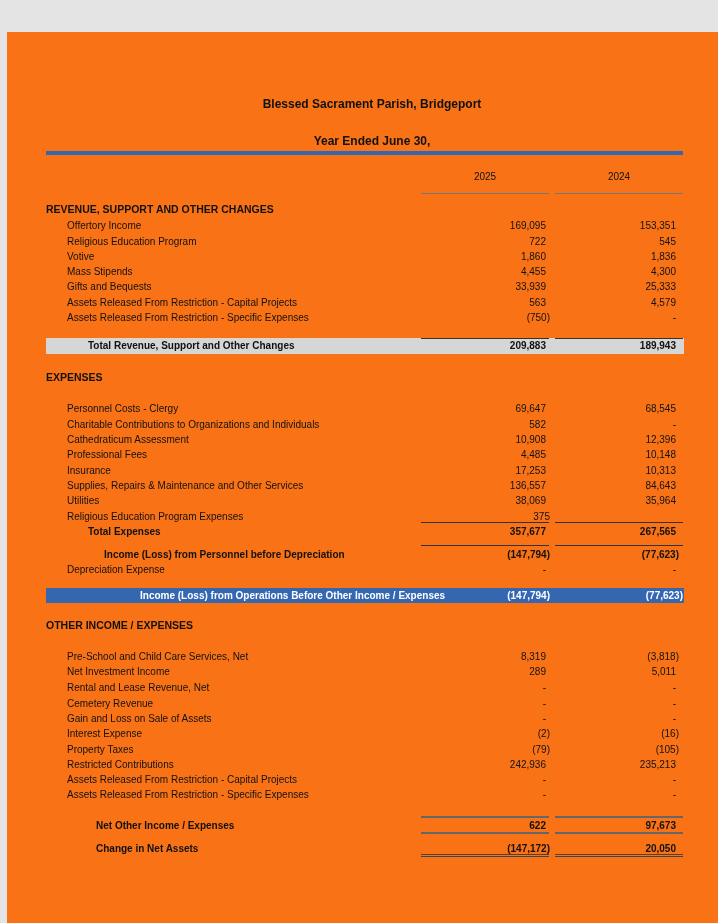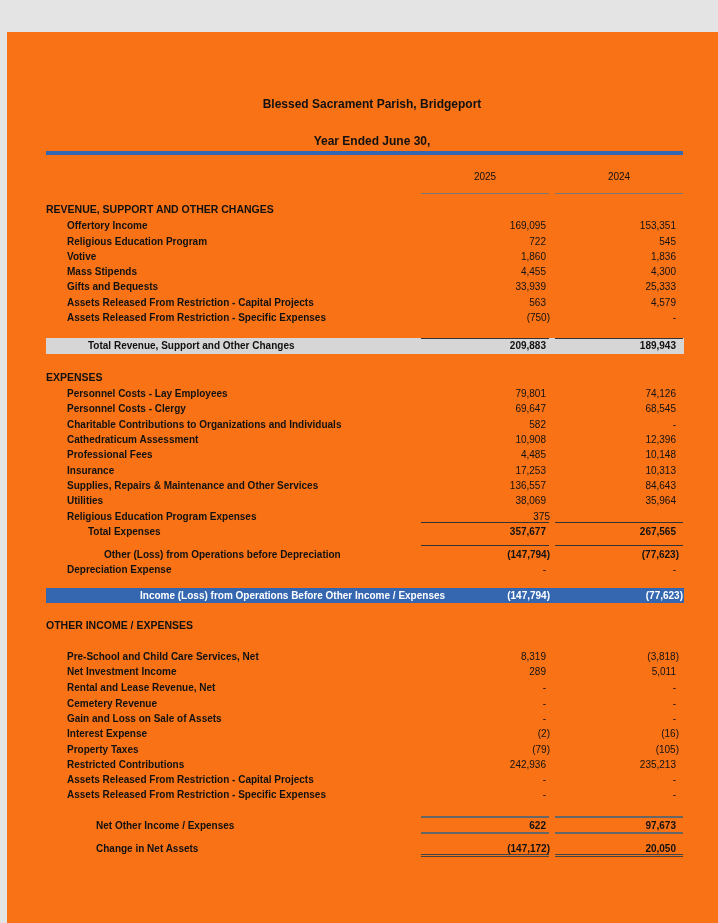--- a/index.html
+++ b/index.html
@@ -19,21 +19,21 @@
     .uline { position: absolute; height: 1px; background: #555; }
     .uline.thick { height: 2px; background: #444; }
     .uline.dbl { height: 3px; border-top: 1px solid #444; border-bottom: 1px solid #444; background: transparent; box-sizing: border-box; }
     .row { position: absolute; left: 39px; width: 638px; height: 15px; font-size: 10px; line-height: 15px; }
     .row .lbl { position: absolute; left: 0; white-space: nowrap; }
     .row .v1 { position: absolute; right: 138px; width: 120px; text-align: right; }
     .row .v2 { position: absolute; right: 8px; width: 120px; text-align: right; }
     .row .v1.paren { right: 134px; }
     .row .v2.paren { right: 5px; }
     .section { font-weight: bold; font-size: 10.5px; }
-    .item .lbl { left: 21px; font-weight: bold; }
+    .item .lbl { left: 21px; }
     .bold { font-weight: bold; }
     .band-gray { background: #d6d6d6; }
     .band-blue { background: #3567b1; color: #ffffff; }
   </style>
 </head>
 <body>
 
 <div id="page">
 
   <div class="title" style="top:65px;">Blessed Sacrament Parish, Bridgeport</div>
@@ -90,25 +90,20 @@
     <span class="v1">209,883</span>
     <span class="v2">189,943</span>
   </div>
   <div class="uline" style="left:414px; top:306px; width:128px; background:#333;"></div>
   <div class="uline" style="left:548px; top:306px; width:128px; background:#333;"></div>
 
   <div class="row section" style="top:338px;padding-left:27px;">
     <span class="lbl">EXPENSES</span>
   </div>
 
-  <div class="row item" style="top:354px;">
-    <span class="lbl">Personnel Costs - Lay Employees</span>
-    <span class="v1">79,801</span>
-    <span class="v2">74,126</span>
-  </div>
   <div class="row item" style="top:369px;">
     <span class="lbl">Personnel Costs - Clergy</span>
     <span class="v1">69,647</span>
     <span class="v2">68,545</span>
   </div>
   <div class="row item" style="top:385px;">
     <span class="lbl">Charitable Contributions to Organizations and Individuals</span>
     <span class="v1">582</span>
     <span class="v2">-</span>
   </div>
@@ -147,21 +142,21 @@
 
   <div class="row bold" style="top:492px;">
     <span class="lbl" style="left:42px;">Total Expenses</span>
     <span class="v1">357,677</span>
     <span class="v2">267,565</span>
   </div>
   <div class="uline" style="left:414px; top:513px; width:128px; background:#333;"></div>
   <div class="uline" style="left:548px; top:513px; width:128px; background:#333;"></div>
 
   <div class="row bold" style="top:515px;">
-    <span class="lbl" style="left:58px;">Other (Loss) from Operations before Depreciation</span>
+    <span class="lbl" style="left:58px;">Income (Loss) from Personnel before Depreciation</span>
     <span class="v1 paren">(147,794)</span>
     <span class="v2 paren">(77,623)</span>
   </div>
   <div class="row item" style="top:530px;">
     <span class="lbl">Depreciation Expense</span>
     <span class="v1">-</span>
     <span class="v2">-</span>
   </div>
 
   <div class="row bold band-blue" style="top:556px; height:15px;">

